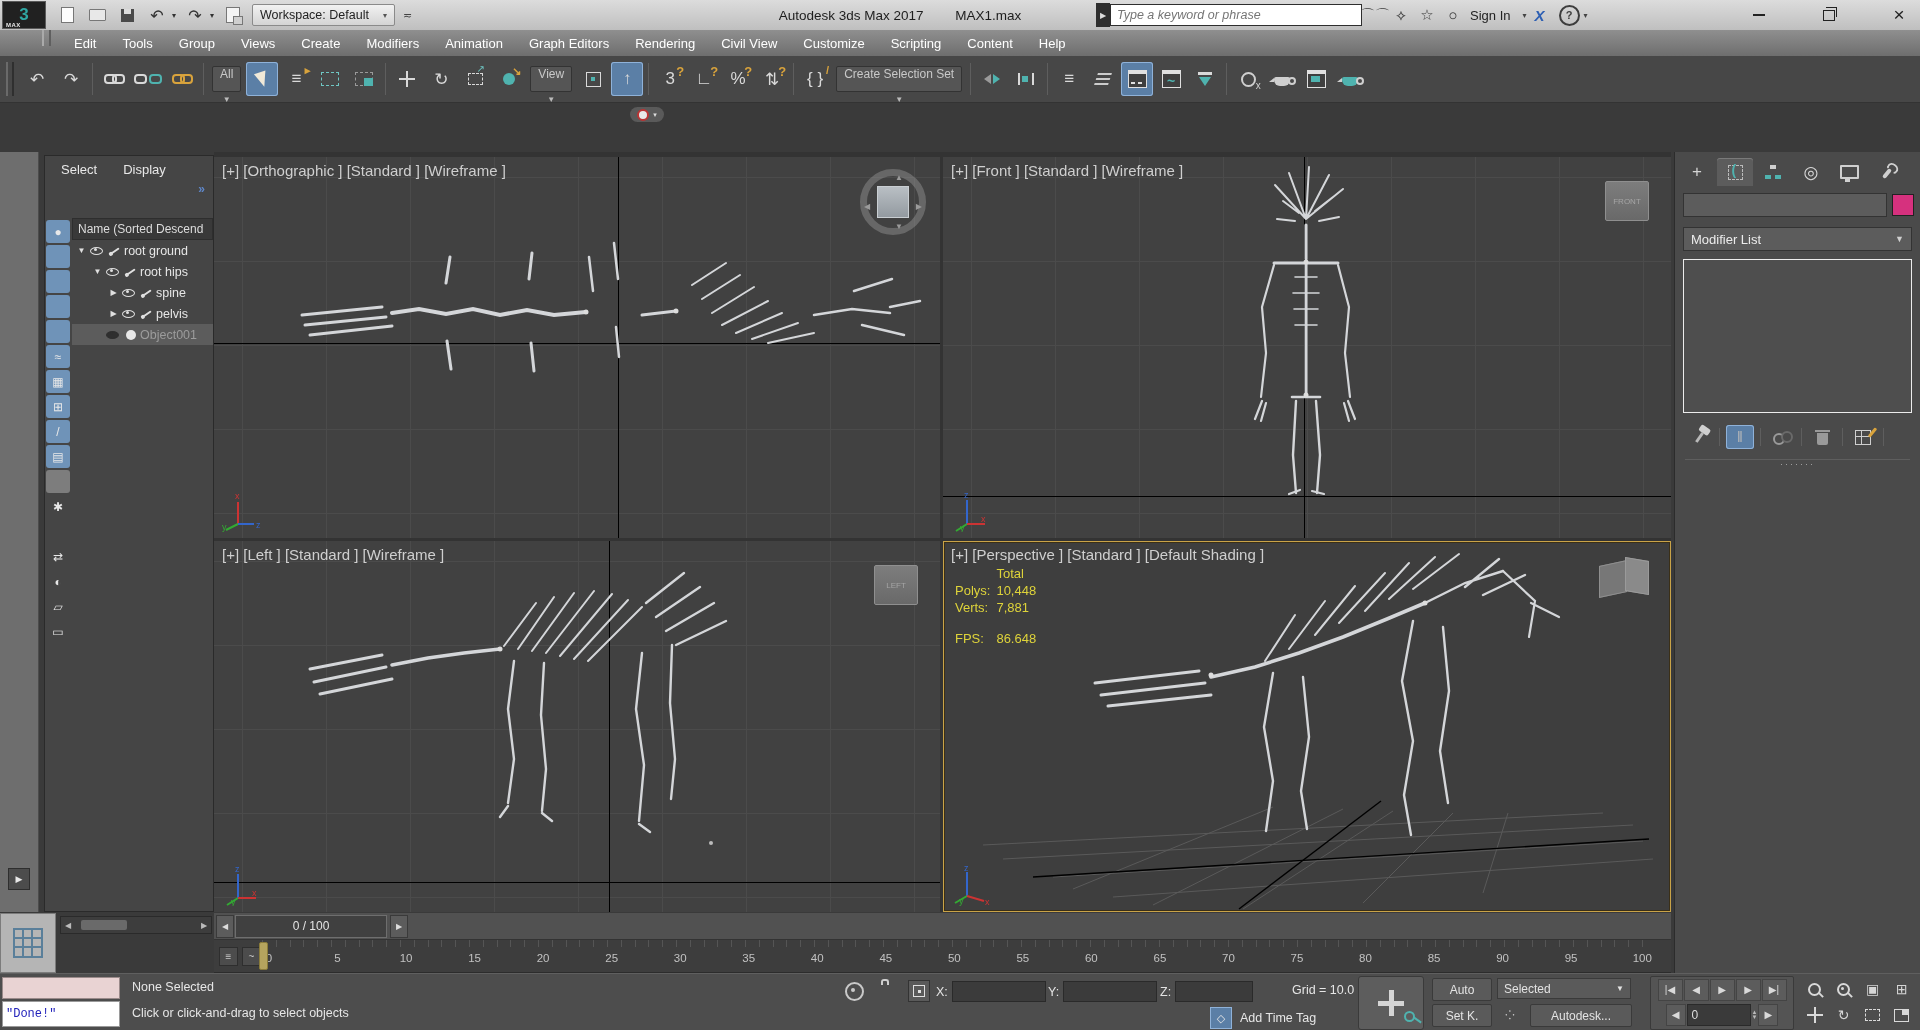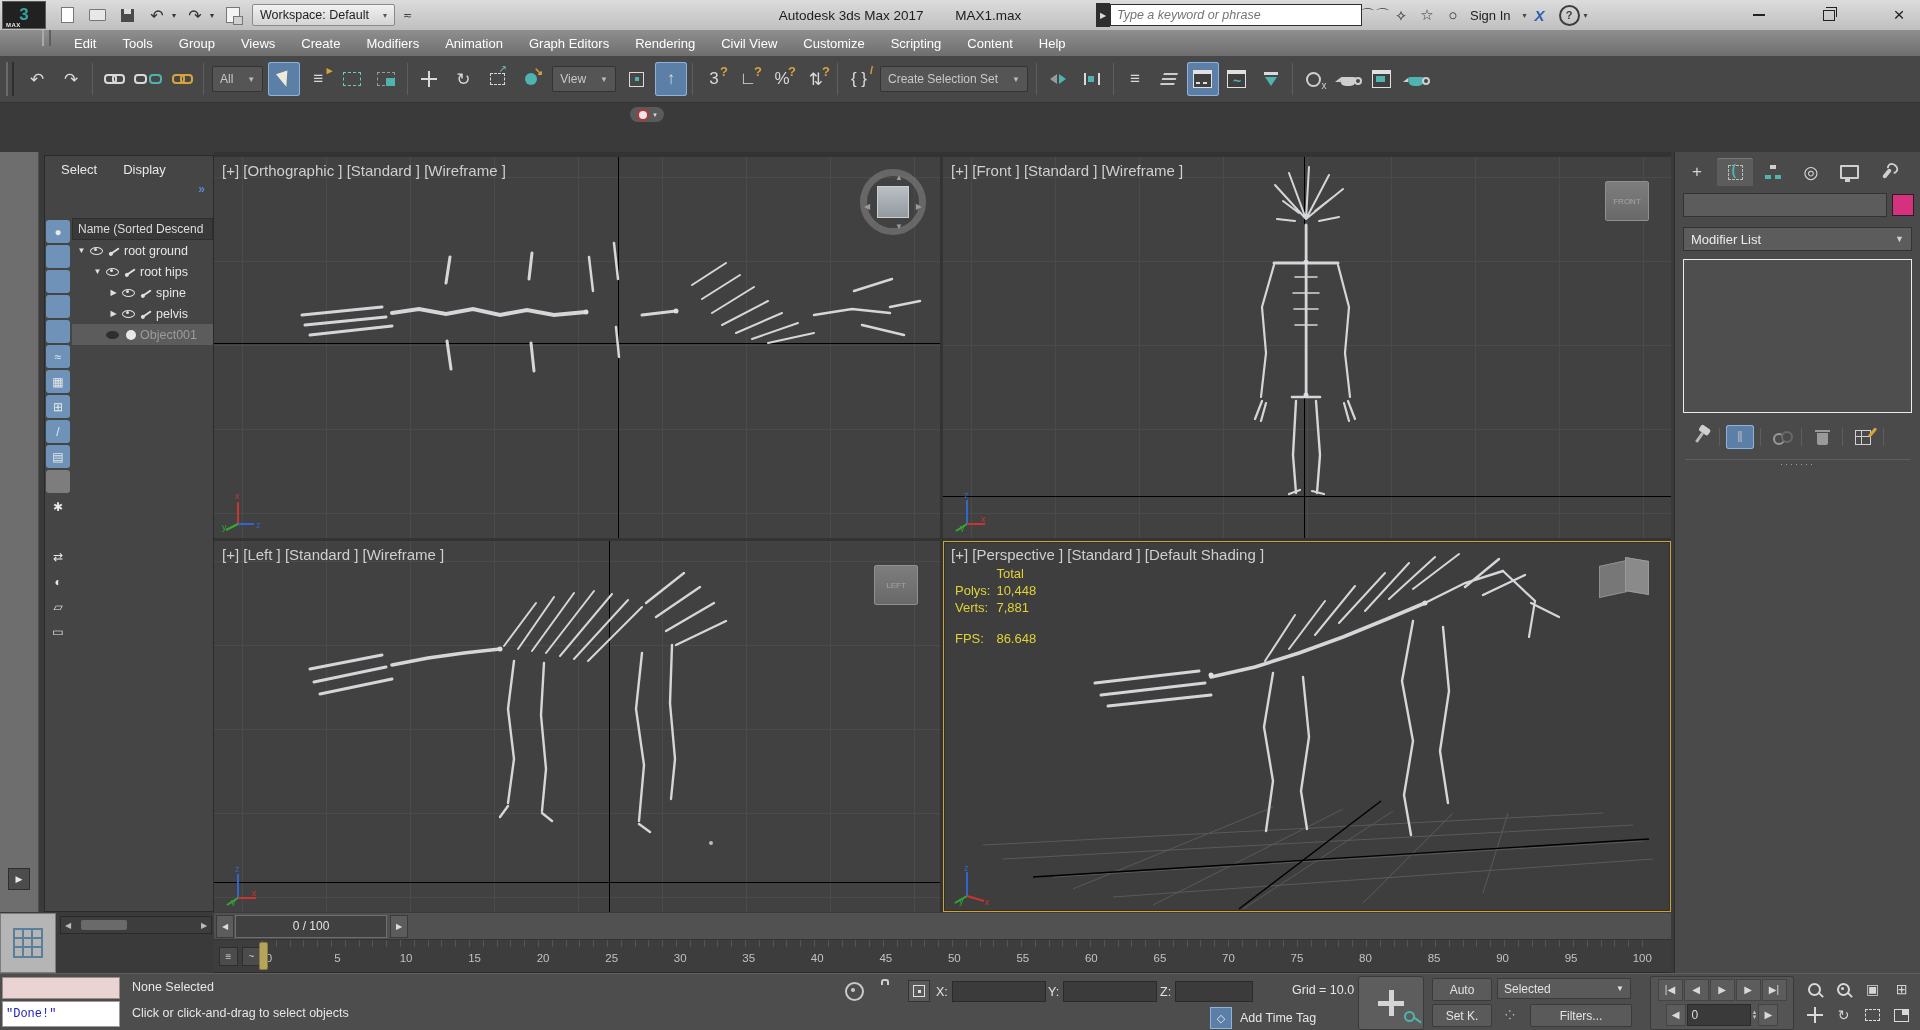--- a/index.html
+++ b/index.html
@@ -46,21 +46,21 @@
   #toolbar{left:0;top:56px;width:1920px;height:47px;background:#474747;border-bottom:1px solid #333;
     display:flex;align-items:center;padding-left:4px;box-sizing:border-box;}
   #toolbar .grip{width:4px;height:34px;border-left:2px solid #6a6a6a;border-right:2px solid #2f2f2f;margin:0 6px 0 2px;}
   .tbtn{min-width:32px;height:34px;display:flex;align-items:center;justify-content:center;color:#d9d9d9;
     font-size:17px;position:relative;border-radius:3px;margin:0 1px;}
   .tbtn.active{background:#5b7fa6;box-shadow:inset 0 0 0 1px #8fb2d9;}
   .tbtn .ov{position:absolute;right:2px;top:2px;font-size:11px;font-weight:bold;color:#d9a33c;}
   .tbtn .ov.big{font-size:13px;}
   .tb-div{width:1px;height:32px;background:#5e5e5e;margin:0 4px;}
   .tb-dd{height:24px;background:#555;border:1px solid #333;color:#c9c9c9;display:flex;align-items:center;
-    gap:14px;padding:0 7px;font-size:12px;margin:0 4px;border-radius:2px;}
+    gap:14px;padding:0 7px;font-size:12px;margin:0 4px;border-radius:2px;flex-direction:column;}
   .tb-dd .car{font-size:8px;color:#bbb;}
 
   
   .s-link::before,.s-link::after{content:"";width:9px;height:6px;border:2px solid #d9d9d9;border-radius:4px;display:inline-block;}
   .s-link::after{margin-left:-5px;}
   .s-unlink::before,.s-unlink::after{content:"";width:9px;height:6px;border:2px solid #d9d9d9;border-radius:4px;display:inline-block;}
   .s-unlink::after{margin-left:2px;border-color:#4fb3af;}
   .s-bind::before,.s-bind::after{content:"";width:9px;height:6px;border:2px solid #d9a33c;border-radius:4px;display:inline-block;}
   .s-bind::after{margin-left:-5px;}
   .s-cursor{width:0;height:0;border-left:6px solid transparent;border-right:6px solid transparent;
@@ -1008,21 +1008,21 @@
       <span class="plus"></span>
       <span class="key"></span>
     </div>
     <span class="sb-btn" style="left:1432px;top:4px;width:58px;height:21px;">Auto</span>
     <span class="sb-btn" style="left:1432px;top:30px;width:58px;height:21px;">Set K.</span>
     <div class="sel-dd">
       <span>Selected</span>
       <span style="font-size:8px;">▼</span>
     </div>
     <span class="keyfilter">⁘</span>
-    <span class="sb-btn" style="left:1530px;top:30px;width:100px;height:21px;">Filters...</span>
+    <span class="sb-btn" style="left:1530px;top:30px;width:100px;height:21px;">Autodesk...</span>
 
     <div id="playback">
       <div class="pb-row">
 
           <span class="pb-btn">|◀</span>
 
           <span class="pb-btn">◀</span>
 
           <span class="pb-btn">▶</span>
 

